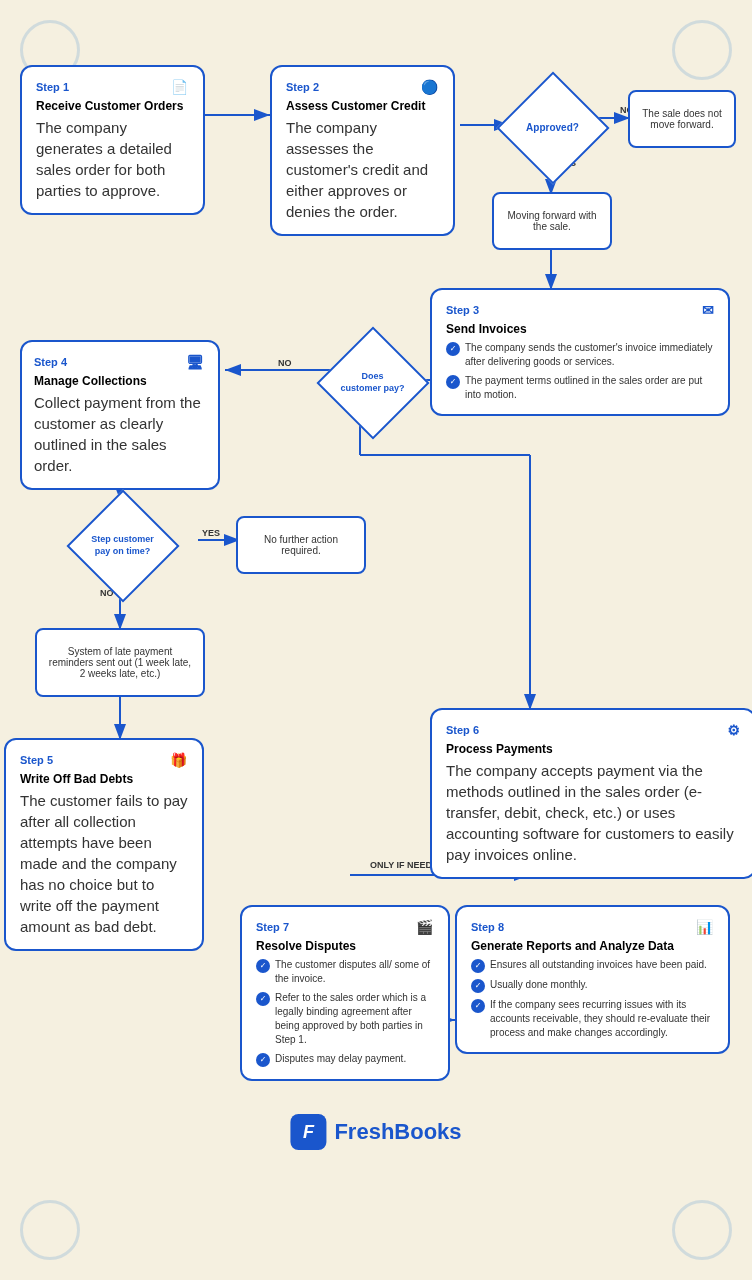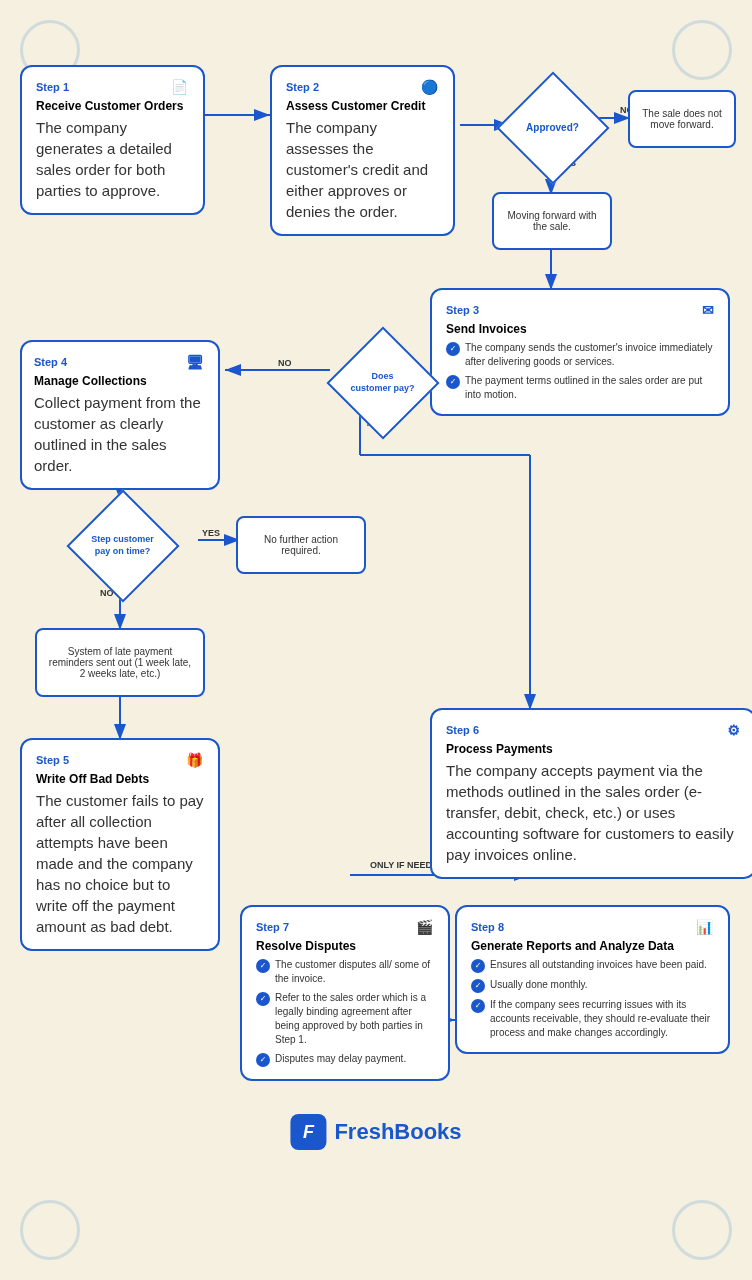--- a/index.html
+++ b/index.html
@@ -281,21 +281,21 @@
       <div class="check-item">
         <div class="check-circle">✓</div>
         <span>The company sends the customer's invoice immediately after delivering goods or services.</span>
       </div>
       <div class="check-item">
         <div class="check-circle">✓</div>
         <span>The payment terms outlined in the sales order are put into motion.</span>
       </div>
     </div>
 
-    <div class="diamond-container" style="left: 335px; top: 325px; width: 95px; height: 95px;">
+    <div class="diamond-container" style="left: 325px; top: 325px; width: 95px; height: 95px;">
       <div class="diamond"></div>
       <div class="diamond-text" style="position:absolute; font-size:9px;">Does customer pay?</div>
     </div>
 
     <div class="step-box" style="left: 20px; top: 330px; width: 200px; padding-left: 12px;">
       <div class="step-label">
         <span>Step 4</span>
         <span class="step-icon">🖥</span>
       </div>
       <div class="step-title">Manage Collections</div>
@@ -308,21 +308,21 @@
     </div>
 
     <div class="small-box" style="left: 236px; top: 506px; width: 130px;">
       <span>No further action required.</span>
     </div>
 
     <div class="small-box" style="left: 35px; top: 618px; width: 170px;">
       <span>System of late payment reminders sent out (1 week late, 2 weeks late, etc.)</span>
     </div>
 
-    <div class="step-box" style="left: 20px; top: 728px; width: 200px;">
+    <div class="step-box" style="left: 4px; top: 728px; width: 200px;">
       <div class="step-label">
         <span>Step 5</span>
         <span class="step-icon">🎁</span>
       </div>
       <div class="step-title">Write Off Bad Debts</div>
       <div class="step-desc">The customer fails to pay after all collection attempts have been made and the company has no choice but to write off the payment amount as bad debt.</div>
     </div>
 
     <div class="step-box" style="left: 430px; top: 698px; width: 326px;">
       <div class="step-label">

